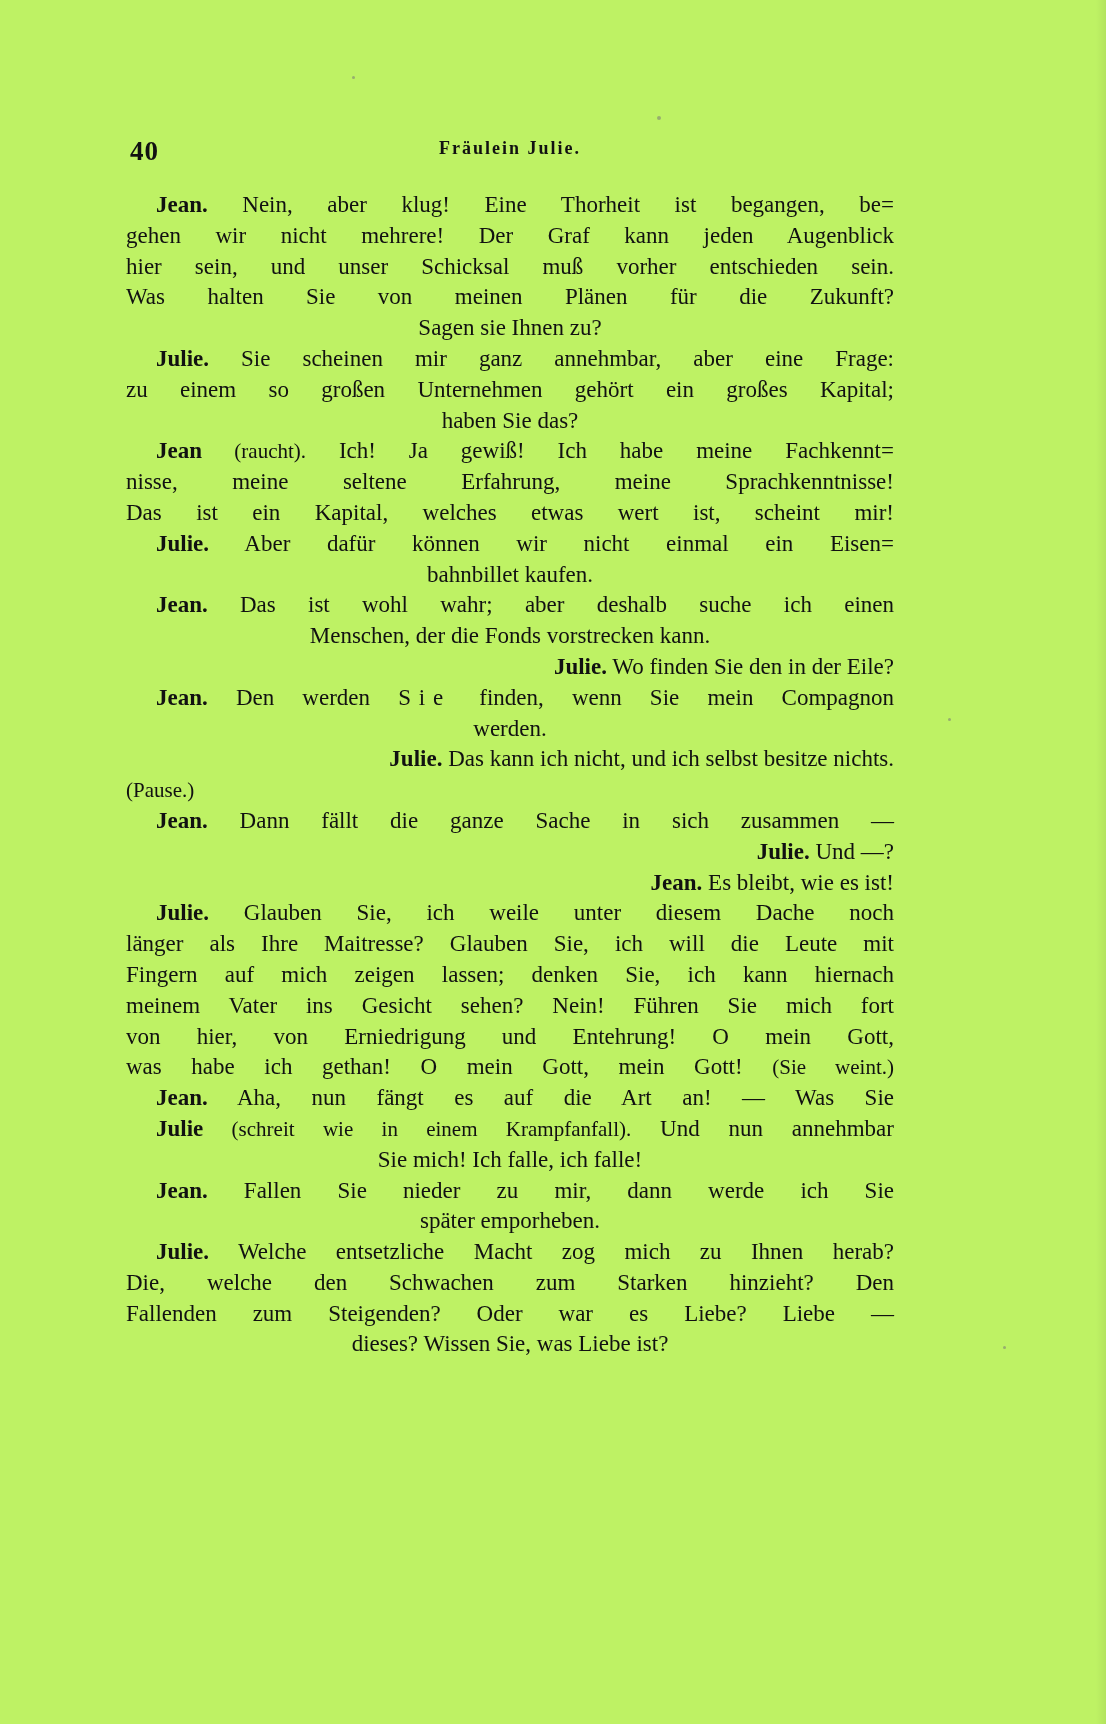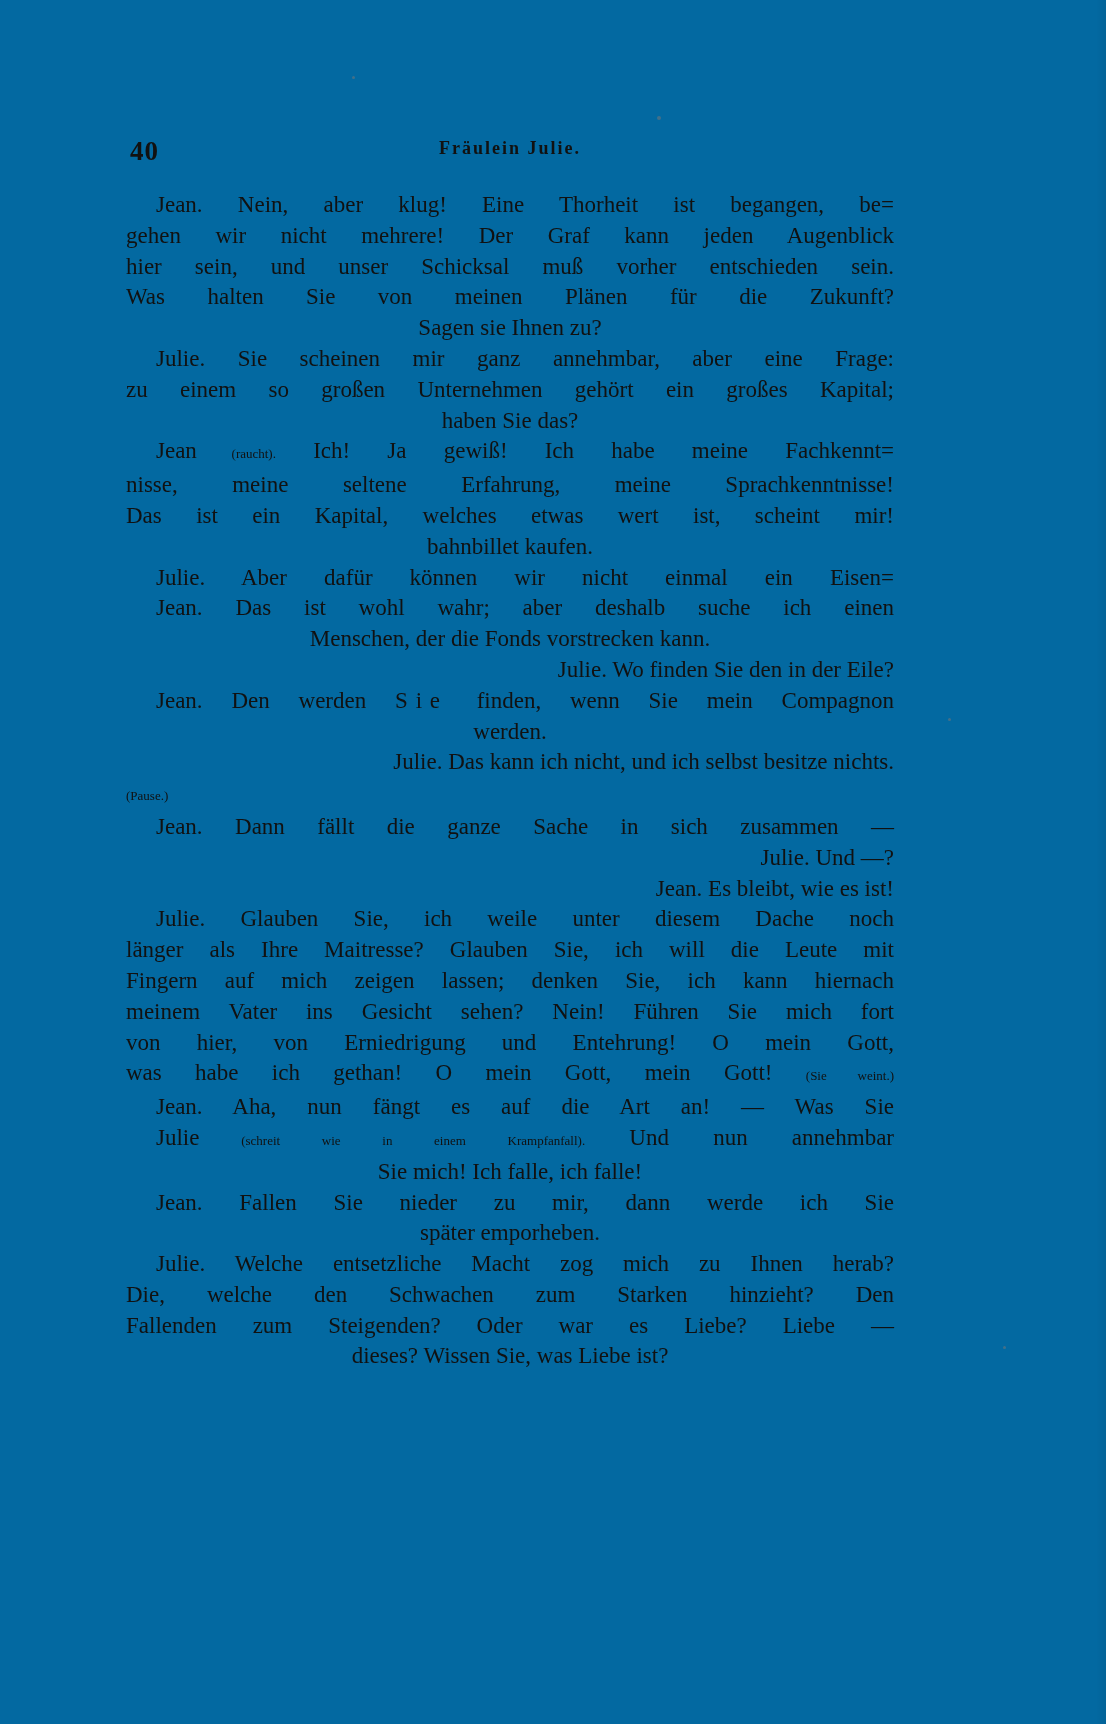--- a/index.html
+++ b/index.html
@@ -1,19 +1,19 @@
 <!DOCTYPE html>
 <html><head>
 <meta charset="utf-8">
 <style>
   html,body{margin:0;padding:0;background:#e8e8e6;}
   #page{
     position:relative;
     width:1106px;height:1724px;
-    background:#0369a1;
+    background:#bef264;
     overflow:hidden;
     font-family:"Liberation Serif", serif;
     color:#111111;
   }
   #page-edge{
     position:absolute;top:0;right:0;width:10px;height:100%;
     background:linear-gradient(to right, rgba(0,0,0,0), rgba(0,0,0,0.06));
   }
   #header{
     position:absolute;top:136px;left:126px;width:768px;height:34px;
@@ -30,22 +30,22 @@
   #text-block{
     position:absolute;top:190px;left:126px;width:768px;
     font-size:23px;line-height:30.8px;
   }
   .line{white-space:normal;}
   .st-i{text-align:justify;text-align-last:justify;padding-left:30px;}
   .st-c{text-align:justify;text-align-last:justify;}
   .st-il{text-align:right;padding-left:30px;}
   .st-cl{text-align:center;}
   .st-ctr{}
-  .seg-b{font-weight:normal;}
-  .seg-s{font-size:13px;}
+  .seg-b{font-weight:bold;}
+  .seg-s{font-size:21px;}
   .seg-sp{letter-spacing:0.34em;}
   .speck{position:absolute;background:#777;border-radius:50%;opacity:0.55;}
 </style>
 </head>
 <body>
 
 <div id="page">
   <div id="page-edge"></div>
 
   <div id="header">
@@ -58,22 +58,22 @@
       <div class="line st-c"><span class="">gehen wir nicht mehrere! Der Graf kann jeden Augenblick</span></div>
       <div class="line st-c"><span class="">hier sein, und unser Schicksal muß vorher entschieden sein.</span></div>
       <div class="line st-c"><span class="">Was halten Sie von meinen Plänen für die Zukunft?</span></div>
       <div class="line st-cl"><span class="">Sagen sie Ihnen zu?</span></div>
       <div class="line st-i"><span class="seg-b ">Julie.</span><span class=""> Sie scheinen mir ganz annehmbar, aber eine Frage:</span></div>
       <div class="line st-c"><span class="">zu einem so großen Unternehmen gehört ein großes Kapital;</span></div>
       <div class="line st-cl"><span class="">haben Sie das?</span></div>
       <div class="line st-i"><span class="seg-b ">Jean</span><span class="seg-s "> (raucht).</span><span class=""> Ich! Ja gewiß! Ich habe meine Fachkennt=</span></div>
       <div class="line st-c"><span class="">nisse, meine seltene Erfahrung, meine Sprachkenntnisse!</span></div>
       <div class="line st-c"><span class="">Das ist ein Kapital, welches etwas wert ist, scheint mir!</span></div>
+      <div class="line st-i"><span class="seg-b ">Julie.</span><span class=""> Aber dafür können wir nicht einmal ein Eisen=</span></div>
       <div class="line st-cl"><span class="">bahnbillet kaufen.</span></div>
-      <div class="line st-i"><span class="seg-b ">Julie.</span><span class=""> Aber dafür können wir nicht einmal ein Eisen=</span></div>
       <div class="line st-i"><span class="seg-b ">Jean.</span><span class=""> Das ist wohl wahr; aber deshalb suche ich einen</span></div>
       <div class="line st-cl"><span class="">Menschen, der die Fonds vorstrecken kann.</span></div>
       <div class="line st-il"><span class="seg-b ">Julie.</span><span class=""> Wo finden Sie den in der Eile?</span></div>
       <div class="line st-i"><span class="seg-b ">Jean.</span><span class=""> Den werden </span><span class="seg-sp">Sie</span><span class=""> finden, wenn Sie mein Compagnon</span></div>
       <div class="line st-cl"><span class="">werden.</span></div>
       <div class="line st-il"><span class="seg-b ">Julie.</span><span class=""> Das kann ich nicht, und ich selbst besitze nichts.</span></div>
       <div class="line st-ctr"><span class="seg-s ">(Pause.)</span></div>
       <div class="line st-i"><span class="seg-b ">Jean.</span><span class=""> Dann fällt die ganze Sache in sich zusammen —</span></div>
       <div class="line st-il"><span class="seg-b ">Julie.</span><span class=""> Und —?</span></div>
       <div class="line st-il"><span class="seg-b ">Jean.</span><span class=""> Es bleibt, wie es ist!</span></div>

